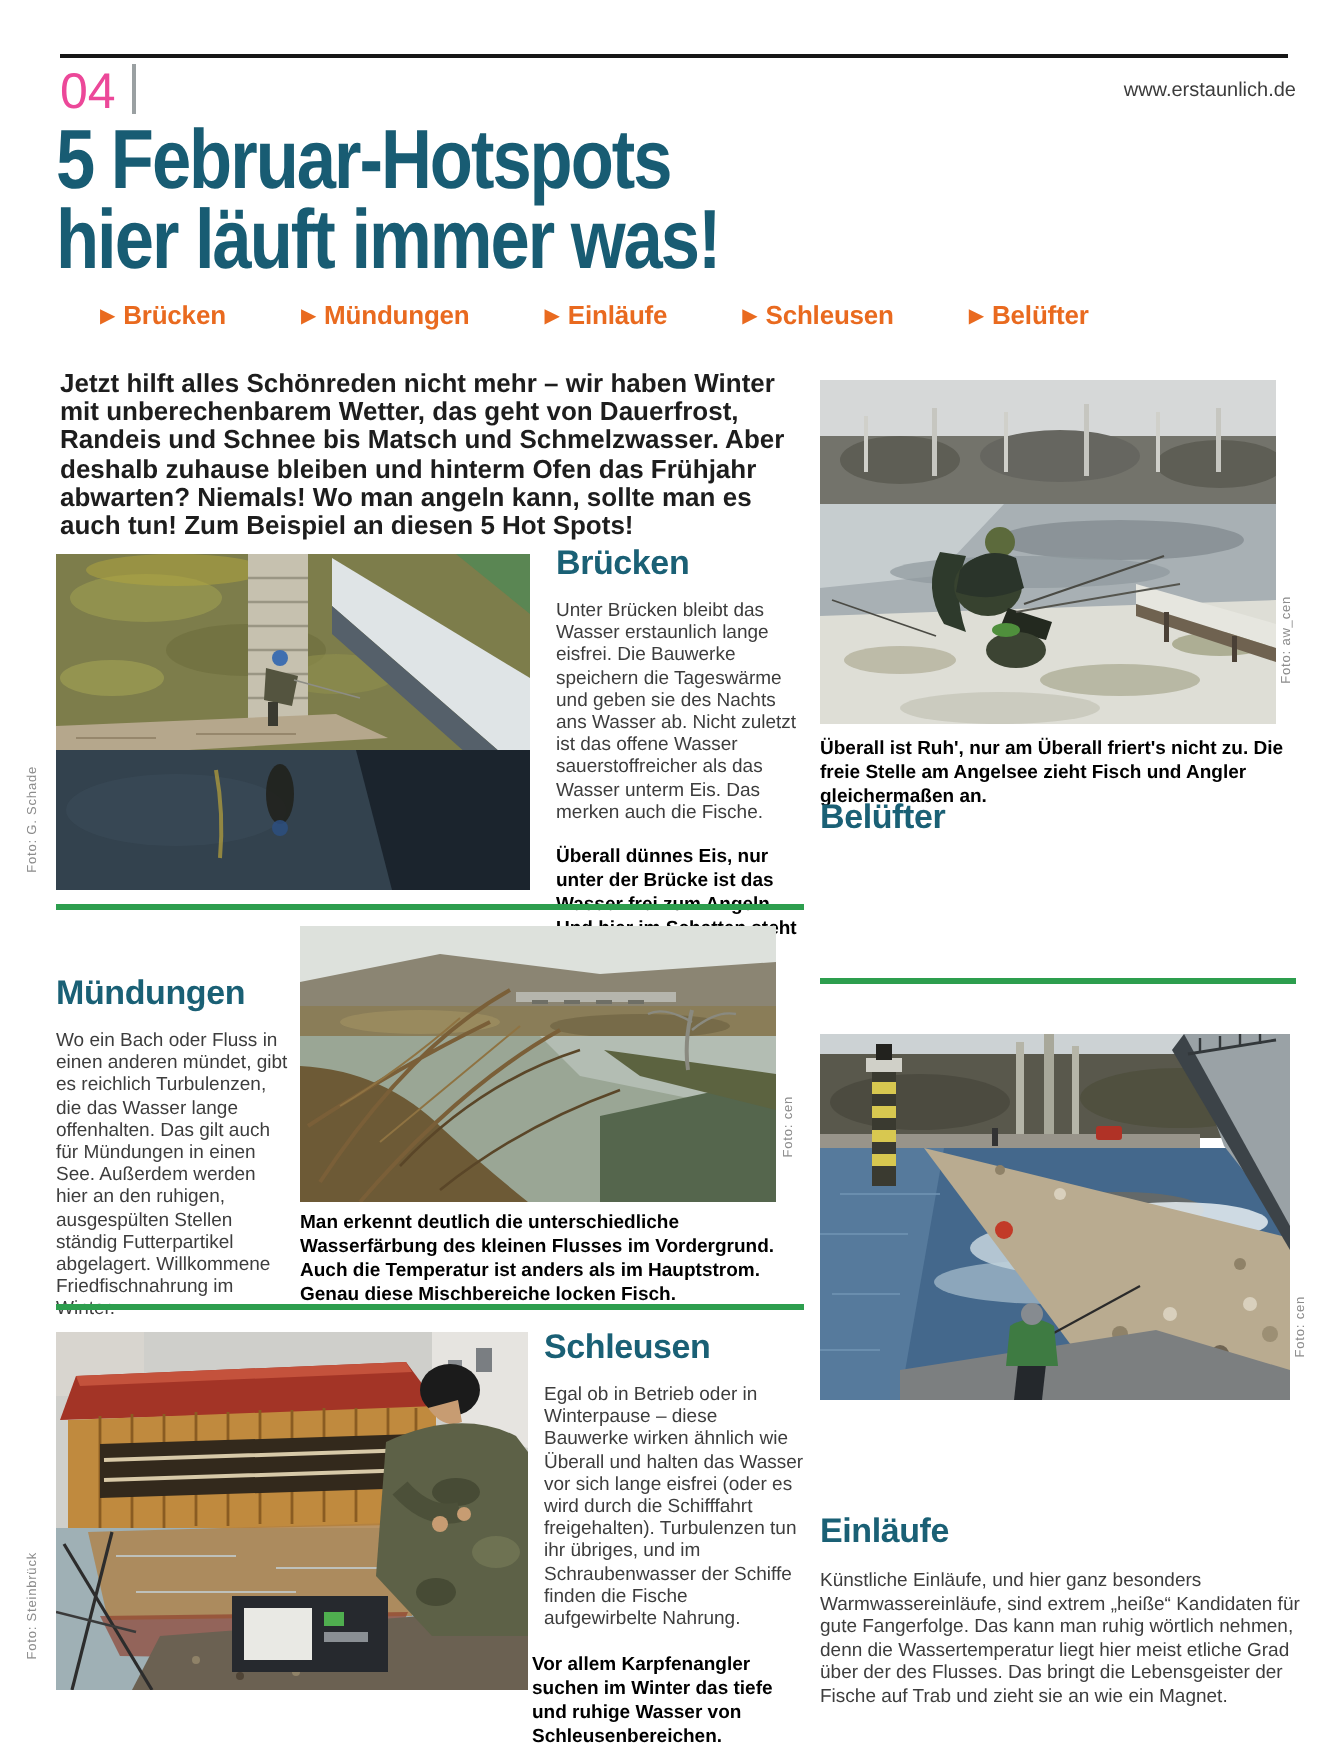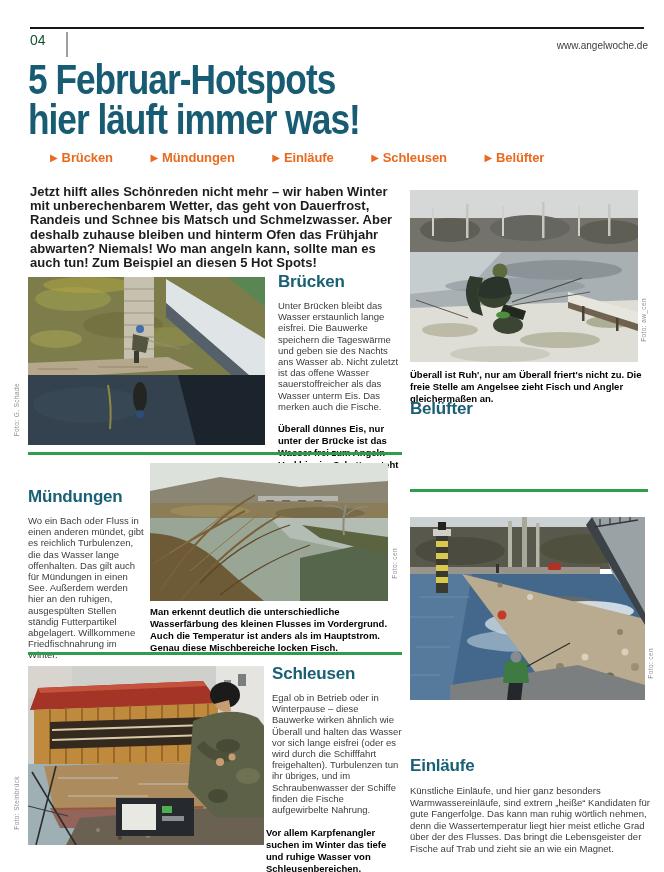--- a/index.html
+++ b/index.html
@@ -4,21 +4,21 @@
 <style>
   html,body{margin:0;padding:0;background:#e8e8e8;}
   .page{
     position:relative;width:664px;height:872px;background:#ffffff;
     font-family:"Liberation Sans","DejaVu Sans",sans-serif;overflow:hidden;
     margin:0 auto;
   }
   .abs{position:absolute;}
   
   .top-rule{left:30px;top:27px;width:614px;height:2px;background:#161616;}
-  .page-num{left:30px;top:32px;font-size:14px;color:#14532d;font-weight:400;}
+  .page-num{left:30px;top:32px;font-size:25px;color:#ec4899;font-weight:400;}
   .head-sep{left:66px;top:32px;width:2px;height:25px;background:#9aa0a2;}
   .kicker{left:76px;top:34px;font-size:19px;font-weight:700;color:#a72a4b;letter-spacing:.4px;}
   .website{right:16px;top:40px;font-size:10px;color:#3c3c3c;}
   
   .headline{left:28px;top:60px;color:#185c73;font-size:42px;line-height:40px;font-weight:700;
     letter-spacing:-1.2px;transform:scaleX(.84);transform-origin:0 0;white-space:nowrap;}
   .keywords{left:30px;top:150px;font-size:13px;font-weight:700;color:#e96a1f;white-space:nowrap;letter-spacing:-.1px;}
   .kw{margin-right:14px;margin-left:20px;}
   .kw .arr{font-size:10px;margin-right:4px;position:relative;top:-1px;}
   
@@ -32,21 +32,21 @@
   .photo svg{display:block;width:100%;height:100%;}
 </style>
 </head>
 <body>
 
 <div class="page">
 
   <div class="abs top-rule"></div>
   <div class="abs page-num">04</div>
   <div class="abs head-sep"></div>
-  <div class="abs website">www.angelwoche.de</div>
+  <div class="abs website">www.erstaunlich.de</div>
 
   <h1 class="abs headline" style="margin:0;">
     <div>5 Februar-Hotspots</div>
     <div>hier läuft immer was!</div>
   </h1>
 
   <div class="abs keywords">
     <span class="kw"><span class="arr">▶</span><span>Brücken</span></span>
     <span class="kw"><span class="arr">▶</span><span>Mündungen</span></span>
     <span class="kw"><span class="arr">▶</span><span>Einläufe</span></span>

